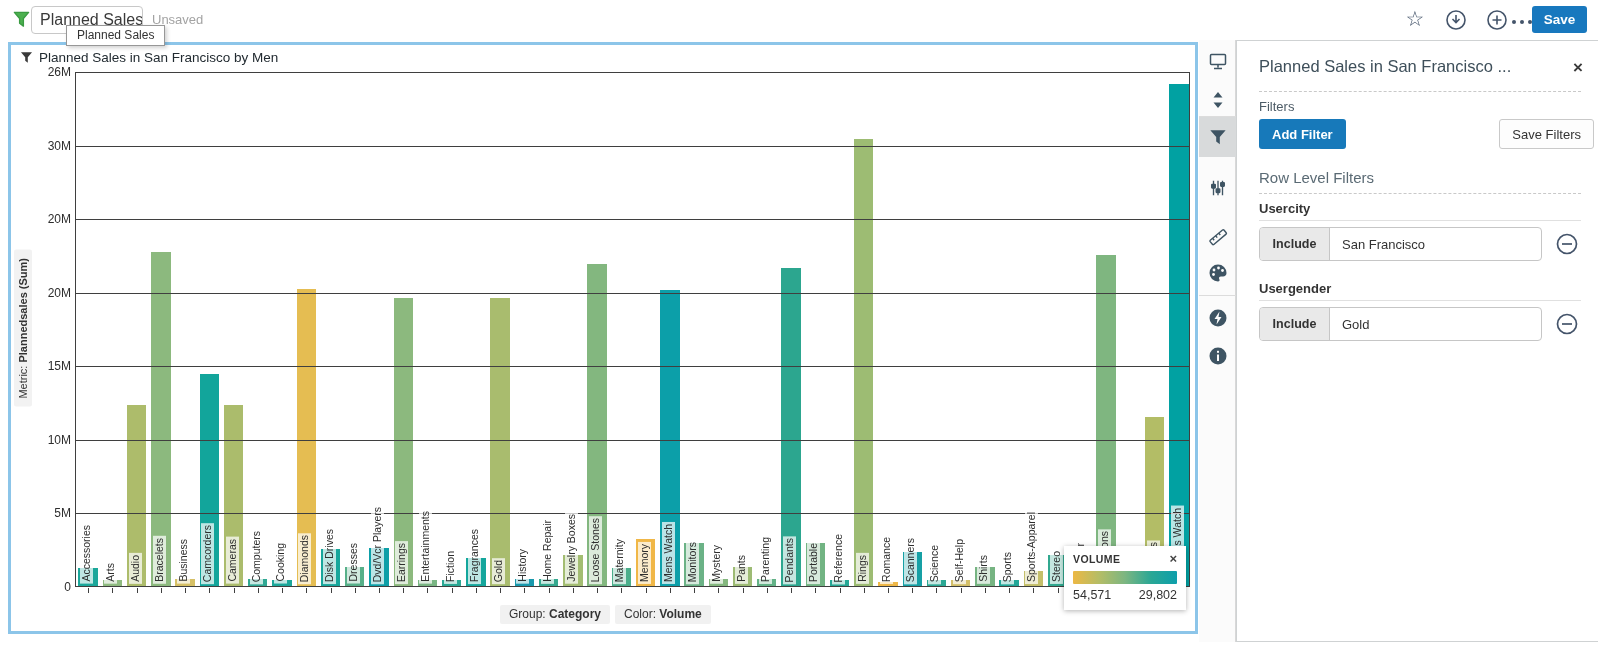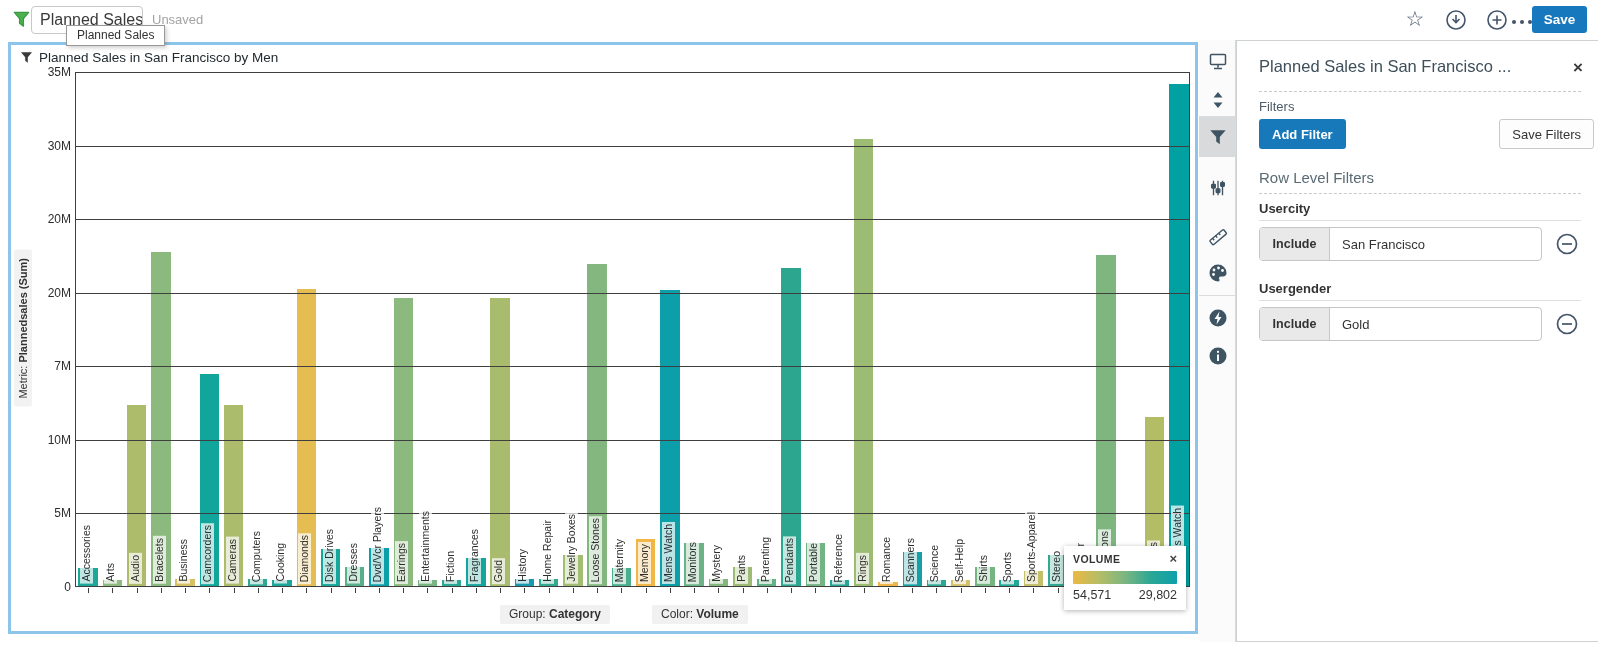--- a/index.html
+++ b/index.html
@@ -33,21 +33,21 @@
   .bar { position:absolute; bottom:0; z-index:1; }
   .xtick { position:absolute; width:1px; height:5px; background:#3f3f3f; top:516px; z-index:2; }
   .ylab { position:absolute; width:40px; text-align:right; font-size:12px; color:#2d2d2d; z-index:2; }
   .catlabel { position:absolute; bottom:2px; z-index:4; writing-mode:vertical-rl;
     transform:rotate(180deg); font-size:10.5px; color:#2e2e2e; background:rgba(255,255,255,.72);
     padding:2px 0px; line-height:13px; white-space:nowrap; }
   #metric-pill { position:absolute; left:3px; top:205px; writing-mode:vertical-rl; transform:rotate(180deg);
     background:#f2f2f2; padding:8px 3px; font-size:11px; color:#333; border-radius:2px; }
   .bottom-pill { position:absolute; top:560px; background:#f1f1f1; border-radius:2px;
     padding:2px 9px 3px; font-size:12px; color:#333; white-space:nowrap; }
-  #group-pill { left:489px; } #color-pill { left:641px; }
+  #group-pill { left:489px; } #color-pill { left:604px; }
   .pill-val { font-weight:bold; }
 
   
   #legend { position:absolute; left:1053px; top:501px; width:122px; background:#fff; z-index:10;
     box-shadow:0 1px 5px rgba(0,0,0,.3); padding:7px 9px 8px; }
   #legend-head { display:flex; justify-content:space-between; align-items:center; }
   #legend-title { font-size:10.5px; font-weight:bold; letter-spacing:.4px; color:#333; }
   #legend-close { font-size:13px; color:#444; cursor:pointer; line-height:10px; font-weight:bold; }
   #legend-gradient { height:13px; margin-top:6px; border-radius:1px; }
   #legend-vals { display:flex; justify-content:space-between; margin-top:4px; font-size:12.5px; color:#333; }
@@ -134,25 +134,25 @@
     <span id="chart-title">Planned Sales in San Francisco by Men</span>
 
     <div id="metric-pill">
       <span>Metric: </span><b>Plannedsales (Sum)</b>
     </div>
 
     <div id="ylabels"></div>
     <div class="ylab" style="left: 20px; top: 535px;">0</div>
       <div class="ylab" style="left: 20px; top: 461.429px;">5M</div>
       <div class="ylab" style="left: 20px; top: 387.857px;">10M</div>
-      <div class="ylab" style="left: 20px; top: 314.286px;">7M</div>
+      <div class="ylab" style="left: 20px; top: 314.286px;">15M</div>
       <div class="ylab" style="left: 20px; top: 240.714px;">20M</div>
       <div class="ylab" style="left: 20px; top: 167.143px;">20M</div>
       <div class="ylab" style="left: 20px; top: 93.5714px;">30M</div>
-      <div class="ylab" style="left: 20px; top: 20px;">35M</div>
+      <div class="ylab" style="left: 20px; top: 20px;">26M</div>
       <div id="plot">
         <div class="gridline" style="top: 441.429px;"></div>
         <div class="gridline" style="top: 367.857px;"></div>
         <div class="gridline" style="top: 294.286px;"></div>
         <div class="gridline" style="top: 220.714px;"></div>
         <div class="gridline" style="top: 147.143px;"></div>
         <div class="gridline" style="top: 73.5714px;"></div>
         <div class="gridline" style="top: 0px;"></div>
         <div class="bar" title="Accessories: 1.2M" style="left: 2.4px; width: 19.4px; height: 17.6571px; background: rgb(27, 167, 154);"></div>
         <div class="xtick" style="left: 12.1196px;"></div>

